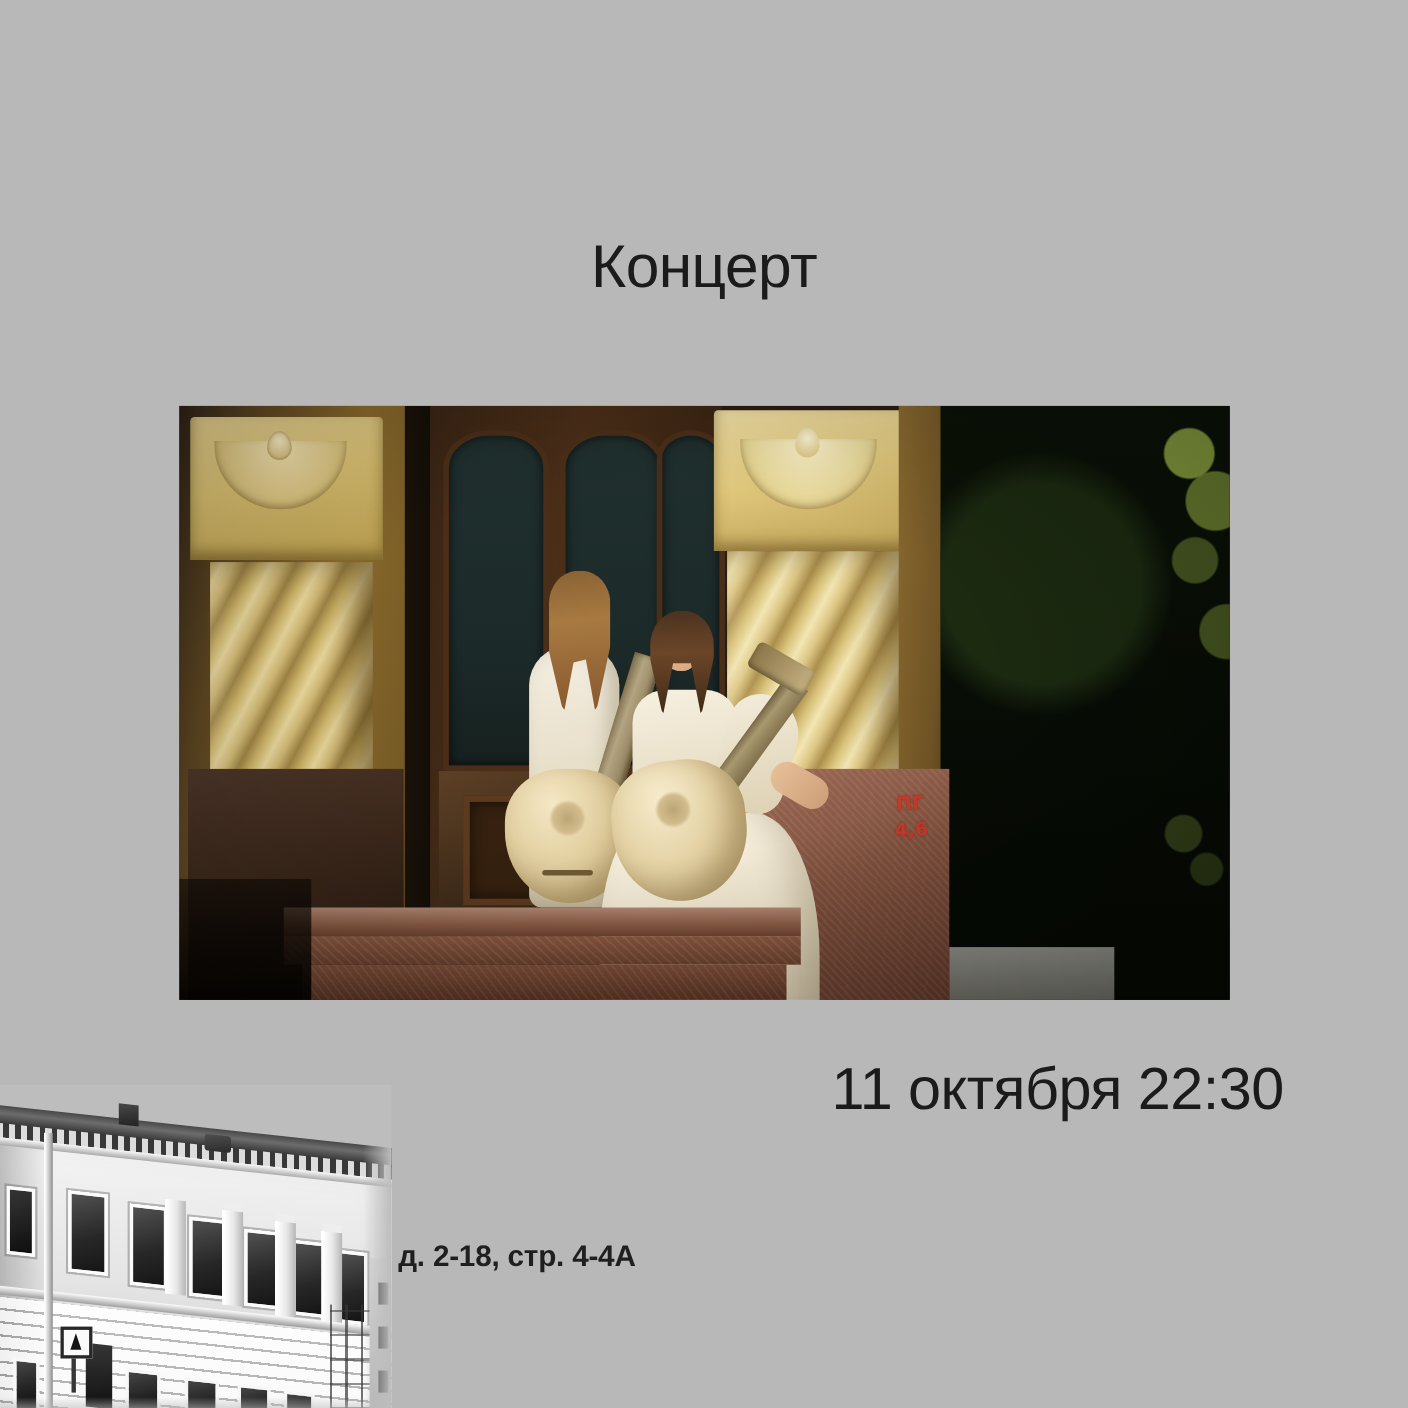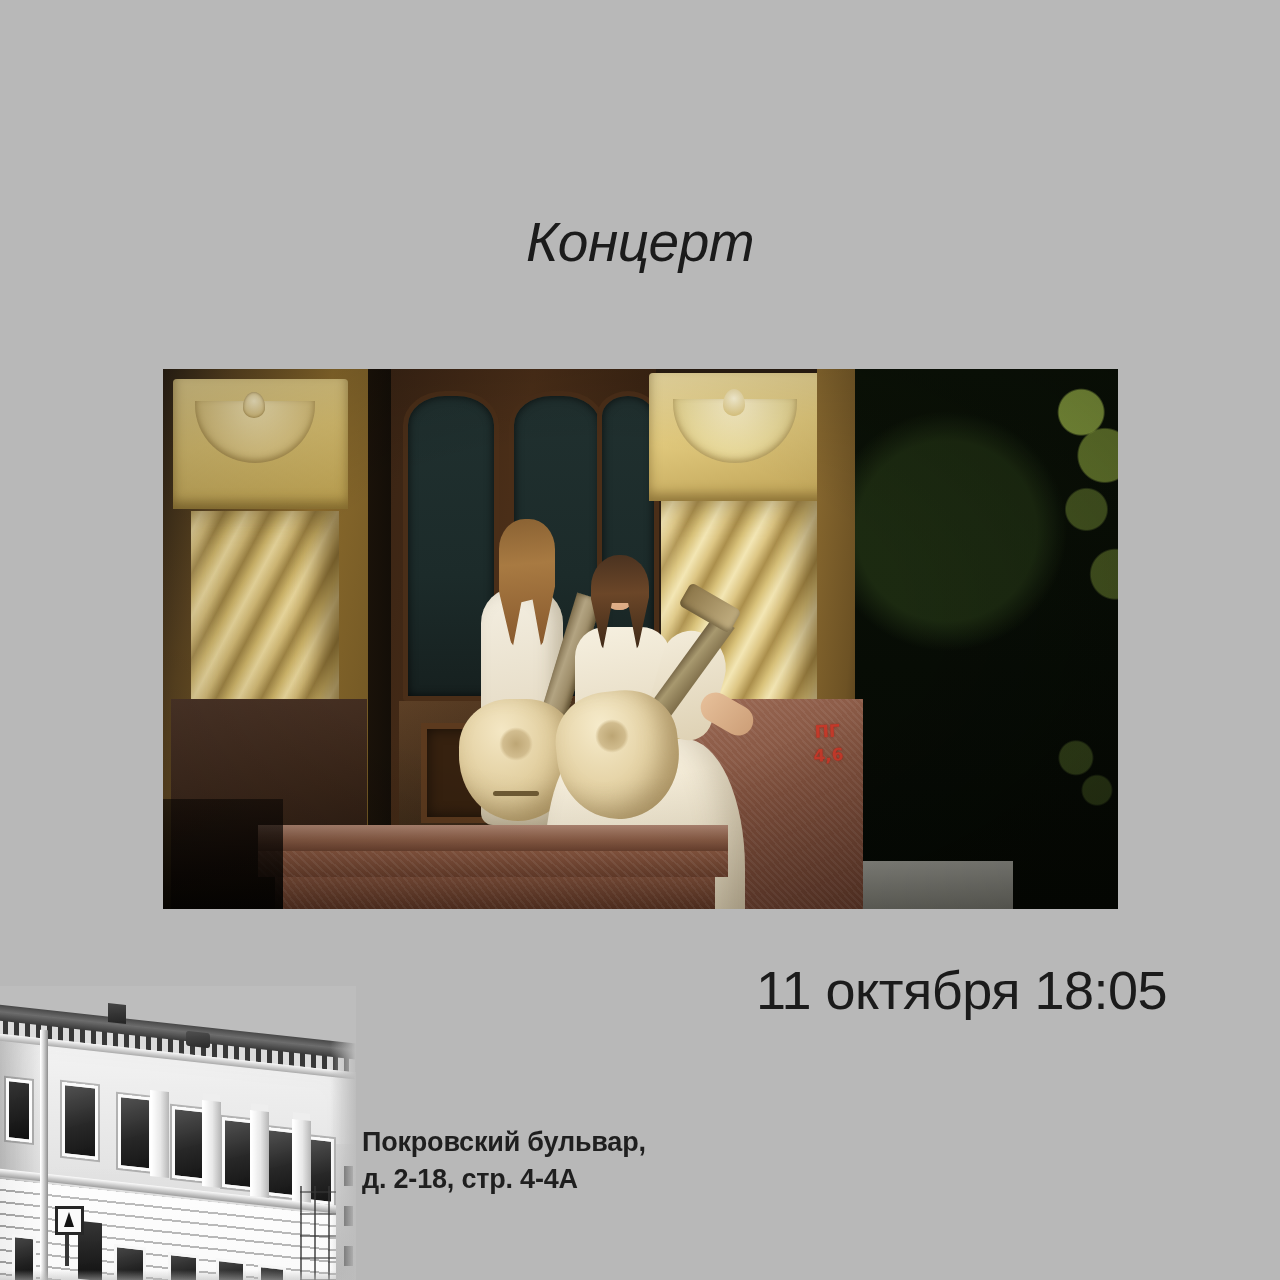--- a/index.html
+++ b/index.html
@@ -30,21 +30,21 @@
     top: 62px;
     width: 1280px;
     text-align: center;
     color: #1b1b1b;
     font-size: 55px;
     line-height: 72px;
     font-weight: 400;
     letter-spacing: -0.5px;
     white-space: pre;
   }
-  #title-block .tline { display: block; font-style: italic; }
+  #title-block .tline { display: block; }
   #title-block .tline.l1 { font-size: 55px; }
   #title-block .tline.l2 { font-size: 55px; }
   #title-block .tline.l3 { font-size: 55px; }
 
   
   #photo {
     position: absolute;
     left: 163px;
     top: 369px;
     width: 955px;
@@ -535,21 +535,21 @@
 
     <div class="ph-layer step-top"></div>
 
     <div class="ph-layer step-face1"></div>
     <div class="ph-layer step-face2"></div>
     <div class="ph-layer shadow-left-low"></div>
     <div class="ph-layer concrete-right"></div>
     <div class="ph-layer ph-vignette"></div>
   </div>
 
-  <div id="date-text">11 октября 18:05</div>
+  <div id="date-text">11 октября 22:30</div>
 
   <div id="building">
     <div class="b-sky"></div>
     <div class="b-mass"></div>
     <div class="b-corner-shade"></div>
     <div class="b-roofline"></div>
     <div class="b-dentils"></div>
     <div class="b-cornice2"></div>
     <div class="b-chimney"></div>
     <div class="b-chimney2"></div>
@@ -587,17 +587,16 @@
     <div class="b-downpipe"></div>
     <div class="b-door"></div>
     <div class="b-sign-post"></div>
     <div class="b-crossing-sign"></div>
 
     <div class="b-fade-right"></div>
     <div class="b-fade-bottom"></div>
   </div>
 
   <div id="venue-text">
-    <span class="vline">Покровский бульвар,</span>
     <span class="vline">д. 2-18, стр. 4-4А</span>
   </div>
 
 </div>
 
 </body></html>

